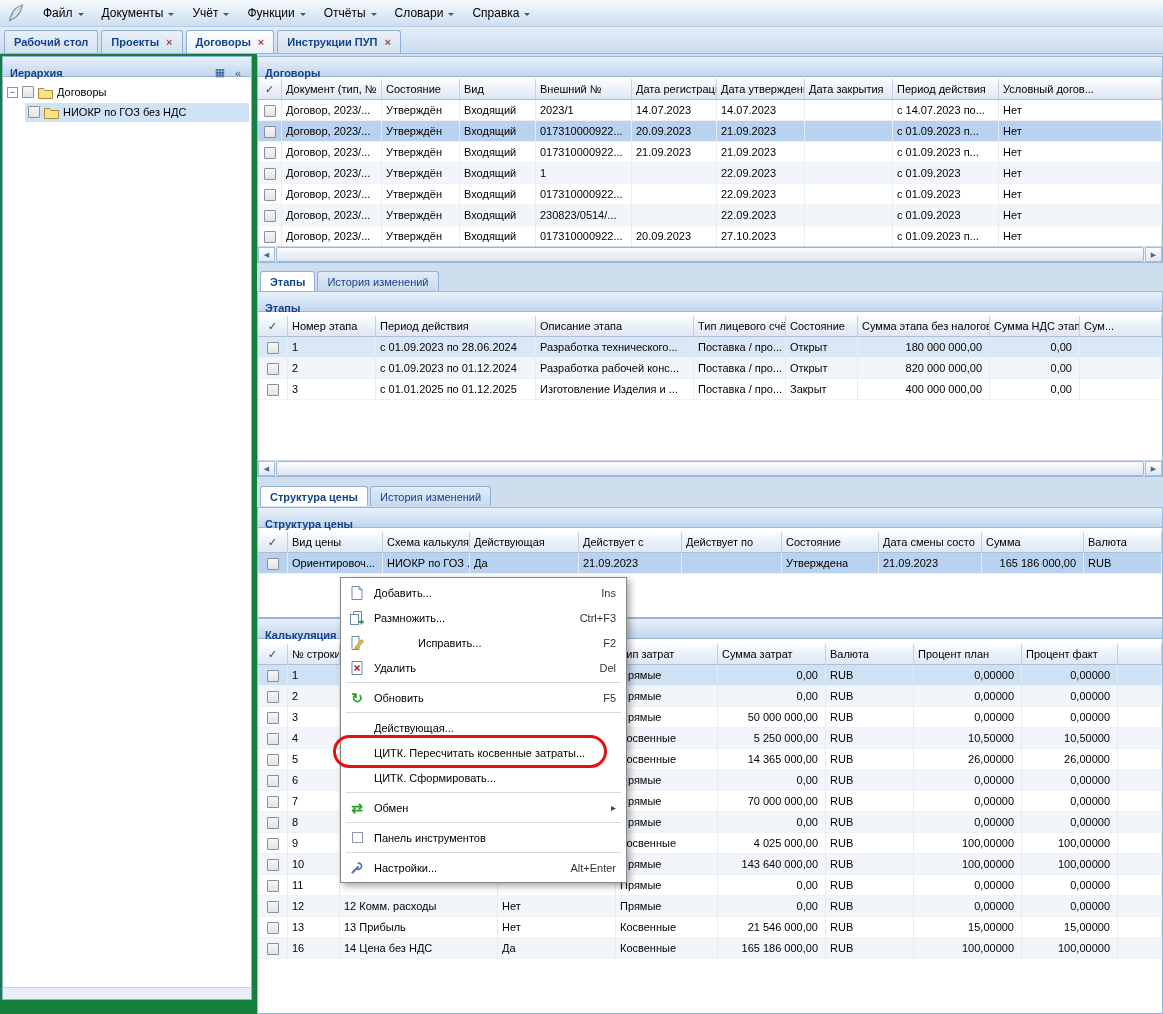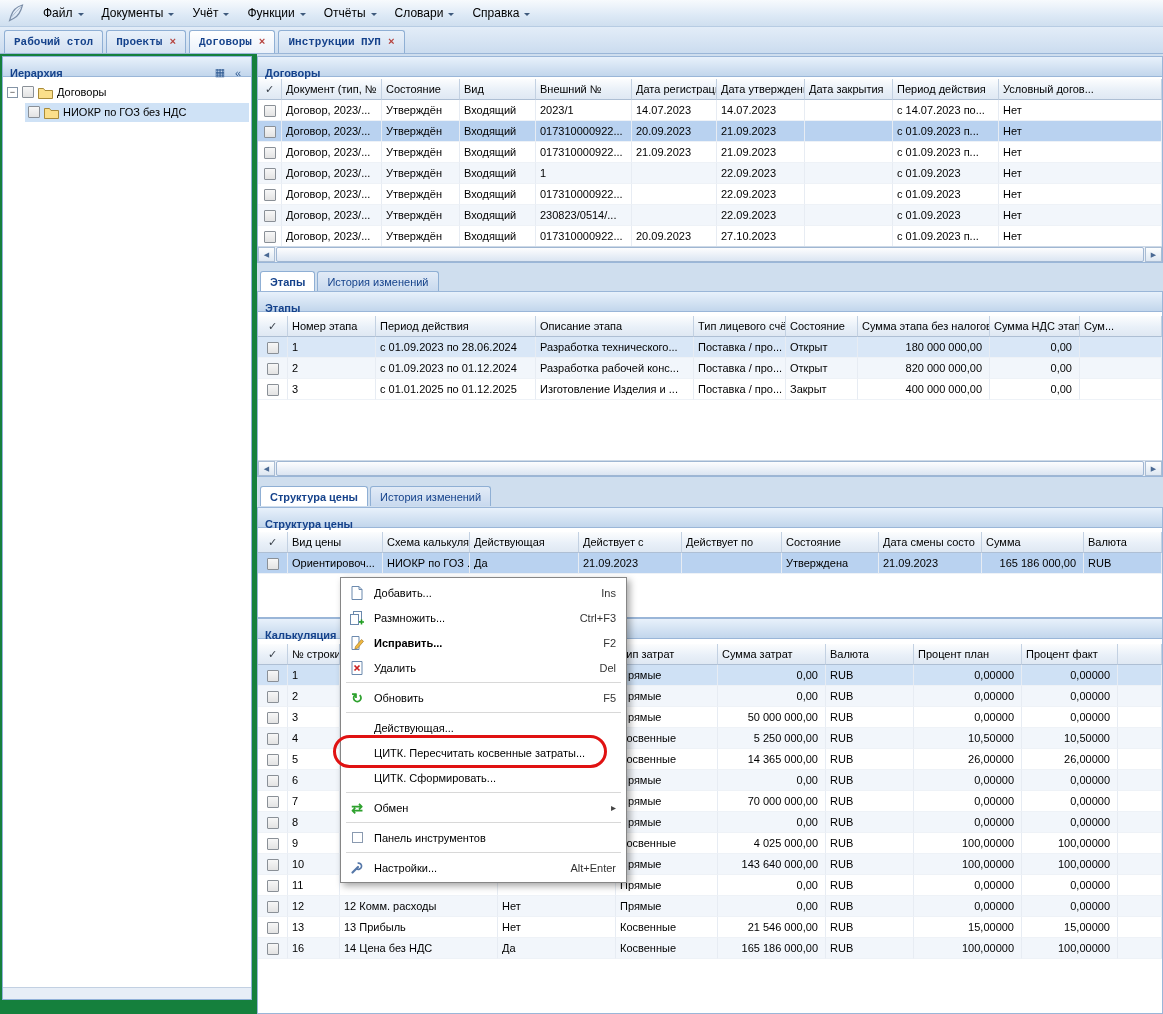--- a/index.html
+++ b/index.html
@@ -11,21 +11,21 @@
   .menubar { position:absolute; top:0; left:0; right:0; height:27px;
     background:linear-gradient(#f7fafd,#dde9f6 60%,#cfdfef);
     border-bottom:1px solid #b7cce3; display:flex; align-items:center; padding-left:6px; }
   .appicon { margin:0 10px 0 2px; display:flex; }
   .menu-item { padding:5px 9px; font-size:12px; display:flex; align-items:center; gap:5px; cursor:default; }
   .caret { width:0; height:0; border-left:3px solid transparent; border-right:3px solid transparent; border-top:3px solid #3f5a7d; margin-top:2px; }
 
   
   .tabbar { position:absolute; top:27px; left:0; right:0; height:27px;
     background:linear-gradient(#e3edf8,#cbdcef); border-bottom:1px solid #9ab6d8;
-    display:flex; align-items:flex-end; padding:3px 2px 0 4px; gap:3px;font-family:Liberation Mono, monospace; }
+    display:flex; align-items:flex-end; padding:3px 2px 0 4px; gap:3px; }
   .tab { height:23px; padding:0 9px; display:flex; align-items:center; gap:6px;
     background:linear-gradient(#e9f1fa,#d2e0f1); border:1px solid #8fafd4; border-bottom:none;
     border-radius:3px 3px 0 0; color:var(--accent,#15428b); font-size:11px; font-weight:bold; }
   .tab.active { background:linear-gradient(#ffffff,#eaf1fa); }
   .tab .x { color:#b5413c; font-weight:bold; font-size:11px; margin-left:1px; line-height:1; }
 
   
   .sec-head, .phead { height:20px; background:linear-gradient(#e8f1fb,#c2d6ec);
     border-bottom:1px solid #9ab6d8; display:flex; align-items:center;
     padding:12px 4px 0 7px; color:var(--accent,#15428b); font-weight:bold; font-size:11px; flex:0 0 20px; }
@@ -86,21 +86,21 @@
   .sb-thumb { height:15px; flex:1; margin:0 1px; background:linear-gradient(#fdfdfe,#dbe5f2);
     border:1px solid #9fb6d2; border-radius:2px; }
 
   
   .context-menu { position:absolute; left:340px; top:577px; width:287px; background:#fff;
     border:1px solid #868686; box-shadow:3px 3px 7px rgba(0,0,0,.35); padding:2px; z-index:50; }
   .mi { height:25px; display:flex; align-items:center; padding:0 8px 0 4px; gap:7px; font-size:11px; }
   .mic { width:20px; display:flex; justify-content:center; align-items:center; flex:0 0 20px; }
   .mlabel { flex:1; white-space:nowrap; overflow:hidden; }
   .msc { color:#333; }
-  .mi.default .mlabel { font-weight:bold; }
+  .mi.default .mlabel { font-weight:normal;margin-left:44px; }
   .msep { height:1px; background:#d8d8d8; margin:2px 3px; }
   .marrow { color:#444; font-size:10px; }
   .glyph-green { color:#2ea12e; font-weight:bold; font-size:14px; line-height:1; }
   .mcheck { width:11px; height:11px; border:1px solid #8a9ab0; background:#fff; display:inline-block; }
 
   
   .annotation-oval { position:absolute; left:333px; top:735px; width:274px; height:33px;
     border:3px solid var(--annotation,#e01212); border-radius:17px; z-index:60; pointer-events:none; }
 </style>
 </head>

